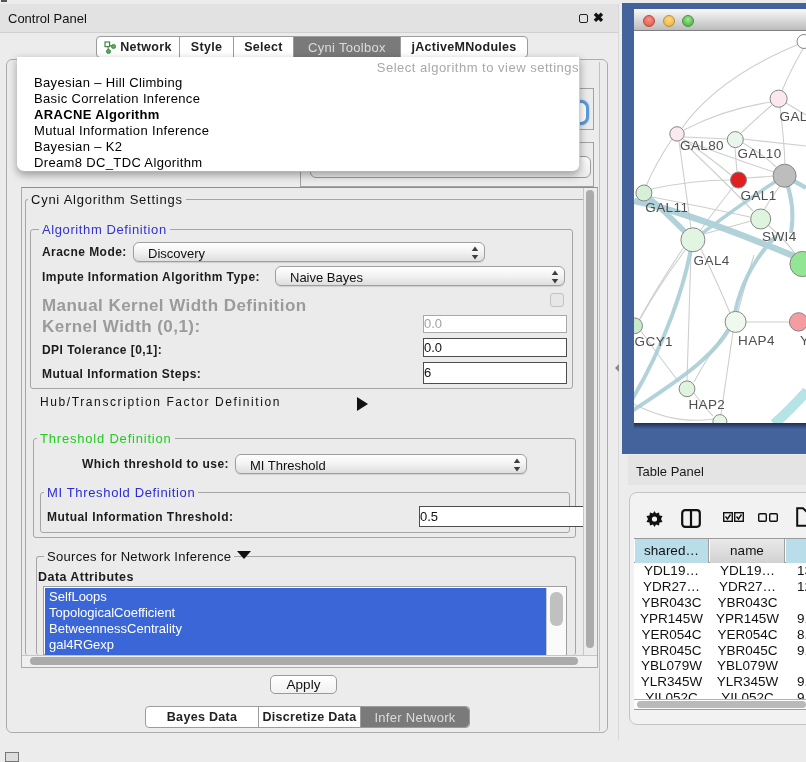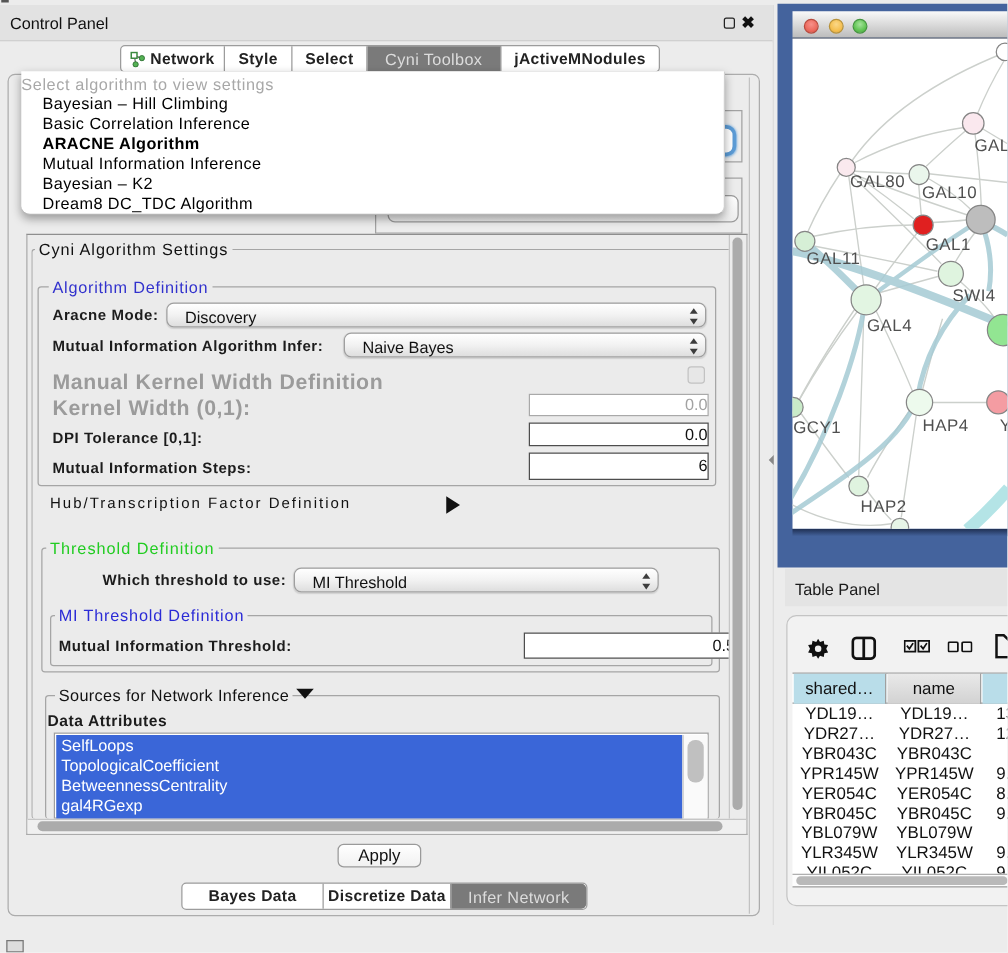--- a/index.html
+++ b/index.html
@@ -3,21 +3,21 @@
 html,body{margin:0;padding:0}
 *{box-sizing:border-box}
 .stage{position:relative;width:806px;height:762px;background:#ececec;font-family:"Liberation Sans",sans-serif;overflow:hidden}
 .abs{position:absolute}
 .lbl{position:absolute;font-weight:bold;font-size:12px;letter-spacing:0.45px;color:#1c1c1c;white-space:nowrap}
 .lblg{position:absolute;font-weight:bold;font-size:17px;letter-spacing:0.45px;color:#9b9b9b;white-space:nowrap}
 .grp{position:absolute;border:1px solid #a5a5a5;border-radius:3px}
 .gtitle{position:absolute;font-size:13px;background:#ebebeb;padding:0 3px;white-space:nowrap;line-height:13px}
 .combo{position:absolute;border:1px solid #9f9f9f;border-radius:6px;background:linear-gradient(#ffffff,#f2f2f2 50%,#dedede);box-shadow:0 1px 1px rgba(0,0,0,0.12)}
 .combo .ct{position:absolute;left:14px;top:3px;font-size:13px;color:#111;white-space:nowrap}
-.inp{position:absolute;background:#fff;border:1.5px solid #4d4d4d;font-size:13px;color:#111;text-align:right;padding-right:0}
+.inp{position:absolute;background:#fff;border:1.5px solid #4d4d4d;font-size:13px;color:#111;padding-right:17px}
 .tabbar{position:absolute;display:flex;border:1px solid #9c9c9c;border-radius:4px;background:#fff;height:22px}
 .tab{height:100%;display:flex;align-items:center;justify-content:center;font-size:12.5px;font-weight:bold;letter-spacing:0.3px;color:#222;border-right:1px solid #9c9c9c;white-space:nowrap}
 .tab.sel{background:#7a7a7a;color:#dcdcdc;font-weight:normal;font-size:13px}
 </style></head><body>
 <div class="stage">
 
 <div class="abs" style="left:1px;top:0;width:6px;height:2px;background:#555"></div>
 
 <div class="abs" style="left:618px;top:4px;width:1px;height:736px;background:#d8d8d8"></div>
 <div class="abs" style="left:0;top:4px;width:618px;height:29px;background:#e2e2e2;border-bottom:1px solid #d0d0d0"></div>
@@ -51,28 +51,28 @@
 <div class="abs" style="left:21px;top:187px;width:577px;height:481px;background:#ebebeb;border:1px solid #ababab;border-top:1px solid #8e8e8e"></div>
 <div id="groups"></div>
 
 <div class="grp" style="left:25px;top:199px;width:564px;height:456px;border-bottom:none"></div>
 <div class="gtitle" style="left:28px;top:193px;color:#111;letter-spacing:0.75px">Cyni Algorithm Settings</div>
 
 <div class="grp" style="left:30px;top:229px;width:543px;height:160px"></div>
 <div class="gtitle" style="left:39px;top:223px;color:#3232cd;letter-spacing:0.6px">Algorithm Definition</div>
 
 <div class="lbl" style="left:42px;top:245px">Aracne Mode:</div>
-<div class="combo" style="left:133px;top:242px;width:432px;height:20px">
+<div class="combo" style="left:133px;top:242px;width:352px;height:20px">
       <span class="ct">Discovery</span>
       <svg style="position:absolute;right:5px;top:3px" width="8" height="14" viewBox="0 0 8 14">
         <path d="M4 0.5 L7.2 5 H0.8 Z" fill="#3c3c3c"></path>
         <path d="M4 13.5 L7.2 9 H0.8 Z" fill="#3c3c3c"></path>
       </svg>
     </div>
-<div class="lbl" style="left:42px;top:270px">Mutual Information Algorithm Infer:</div>
+<div class="lbl" style="left:42px;top:270px">Impute Information Algorithm Type:</div>
 <div class="combo" style="left:275px;top:266px;width:290px;height:20px">
       <span class="ct">Naive Bayes</span>
       <svg style="position:absolute;right:5px;top:3px" width="8" height="14" viewBox="0 0 8 14">
         <path d="M4 0.5 L7.2 5 H0.8 Z" fill="#3c3c3c"></path>
         <path d="M4 13.5 L7.2 9 H0.8 Z" fill="#3c3c3c"></path>
       </svg>
     </div>
 <div class="lblg" style="left:42px;top:296px">Manual Kernel Width Definition</div>
 <div class="abs" style="left:550px;top:293px;width:14px;height:14px;background:#e7e7e7;border:1px solid #c2c2c2;border-radius:3px"></div>
 <div class="lblg" style="left:42px;top:317px">Kernel Width (0,1):</div>
@@ -119,21 +119,21 @@
 
 <div class="abs" style="left:270px;top:675px;width:67px;height:19px;border:1px solid #9a9a9a;border-radius:5px;background:linear-gradient(#ffffff,#f1f1f1);text-align:center;font-size:13.5px;color:#111;line-height:18px">Apply</div>
 
 <div class="tabbar" style="left:145px;top:706px">
 <div class="tab" style="width:113px">Bayes Data</div>
 <div class="tab" style="width:102px">Discretize Data</div>
 <div class="tab sel" style="width:108px;border-right:none;border-radius:0 4px 4px 0">Infer Network</div>
 </div>
 
 <div class="abs" style="left:17px;top:57px;width:563px;height:115px;background:#fff;border-radius:0 0 7px 7px;border-bottom:1px solid #b5b5b5;border-right:1px solid #cfcfcf;box-shadow:0 3px 8px rgba(0,0,0,0.35)">
-<div style="text-align:left;font-size:13px;letter-spacing:0.5px;color:#a8a8a8;margin-top:3px">Select algorithm to view settings</div>
+<div style="text-align:right;font-size:13px;letter-spacing:0.5px;color:#a8a8a8;margin-top:3px">Select algorithm to view settings</div>
 <div style="font-size:13px;letter-spacing:0.35px;color:#000;line-height:15.9px;padding-left:17px;margin-top:0px">Bayesian – Hill Climbing<br>Basic Correlation Inference<br><b>ARACNE Algorithm</b><br>Mutual Information Inference<br>Bayesian – K2<br>Dream8 DC_TDC Algorithm</div>
 </div>
 
 <div class="abs" style="left:615px;top:364px;width:0;height:0;border-right:4px solid #888;border-top:4px solid transparent;border-bottom:4px solid transparent"></div>
 
 <div class="abs" style="left:5px;top:752px;width:14px;height:10px;background:#dddddd;border:1.5px solid #777"></div>
 
 <div class="abs" style="left:622px;top:3px;width:184px;height:451px;background:#44639d"></div>
 <div class="abs" style="left:634px;top:423px;width:172px;height:6px;background:linear-gradient(#1f2f52,#44639d)"></div>
 

